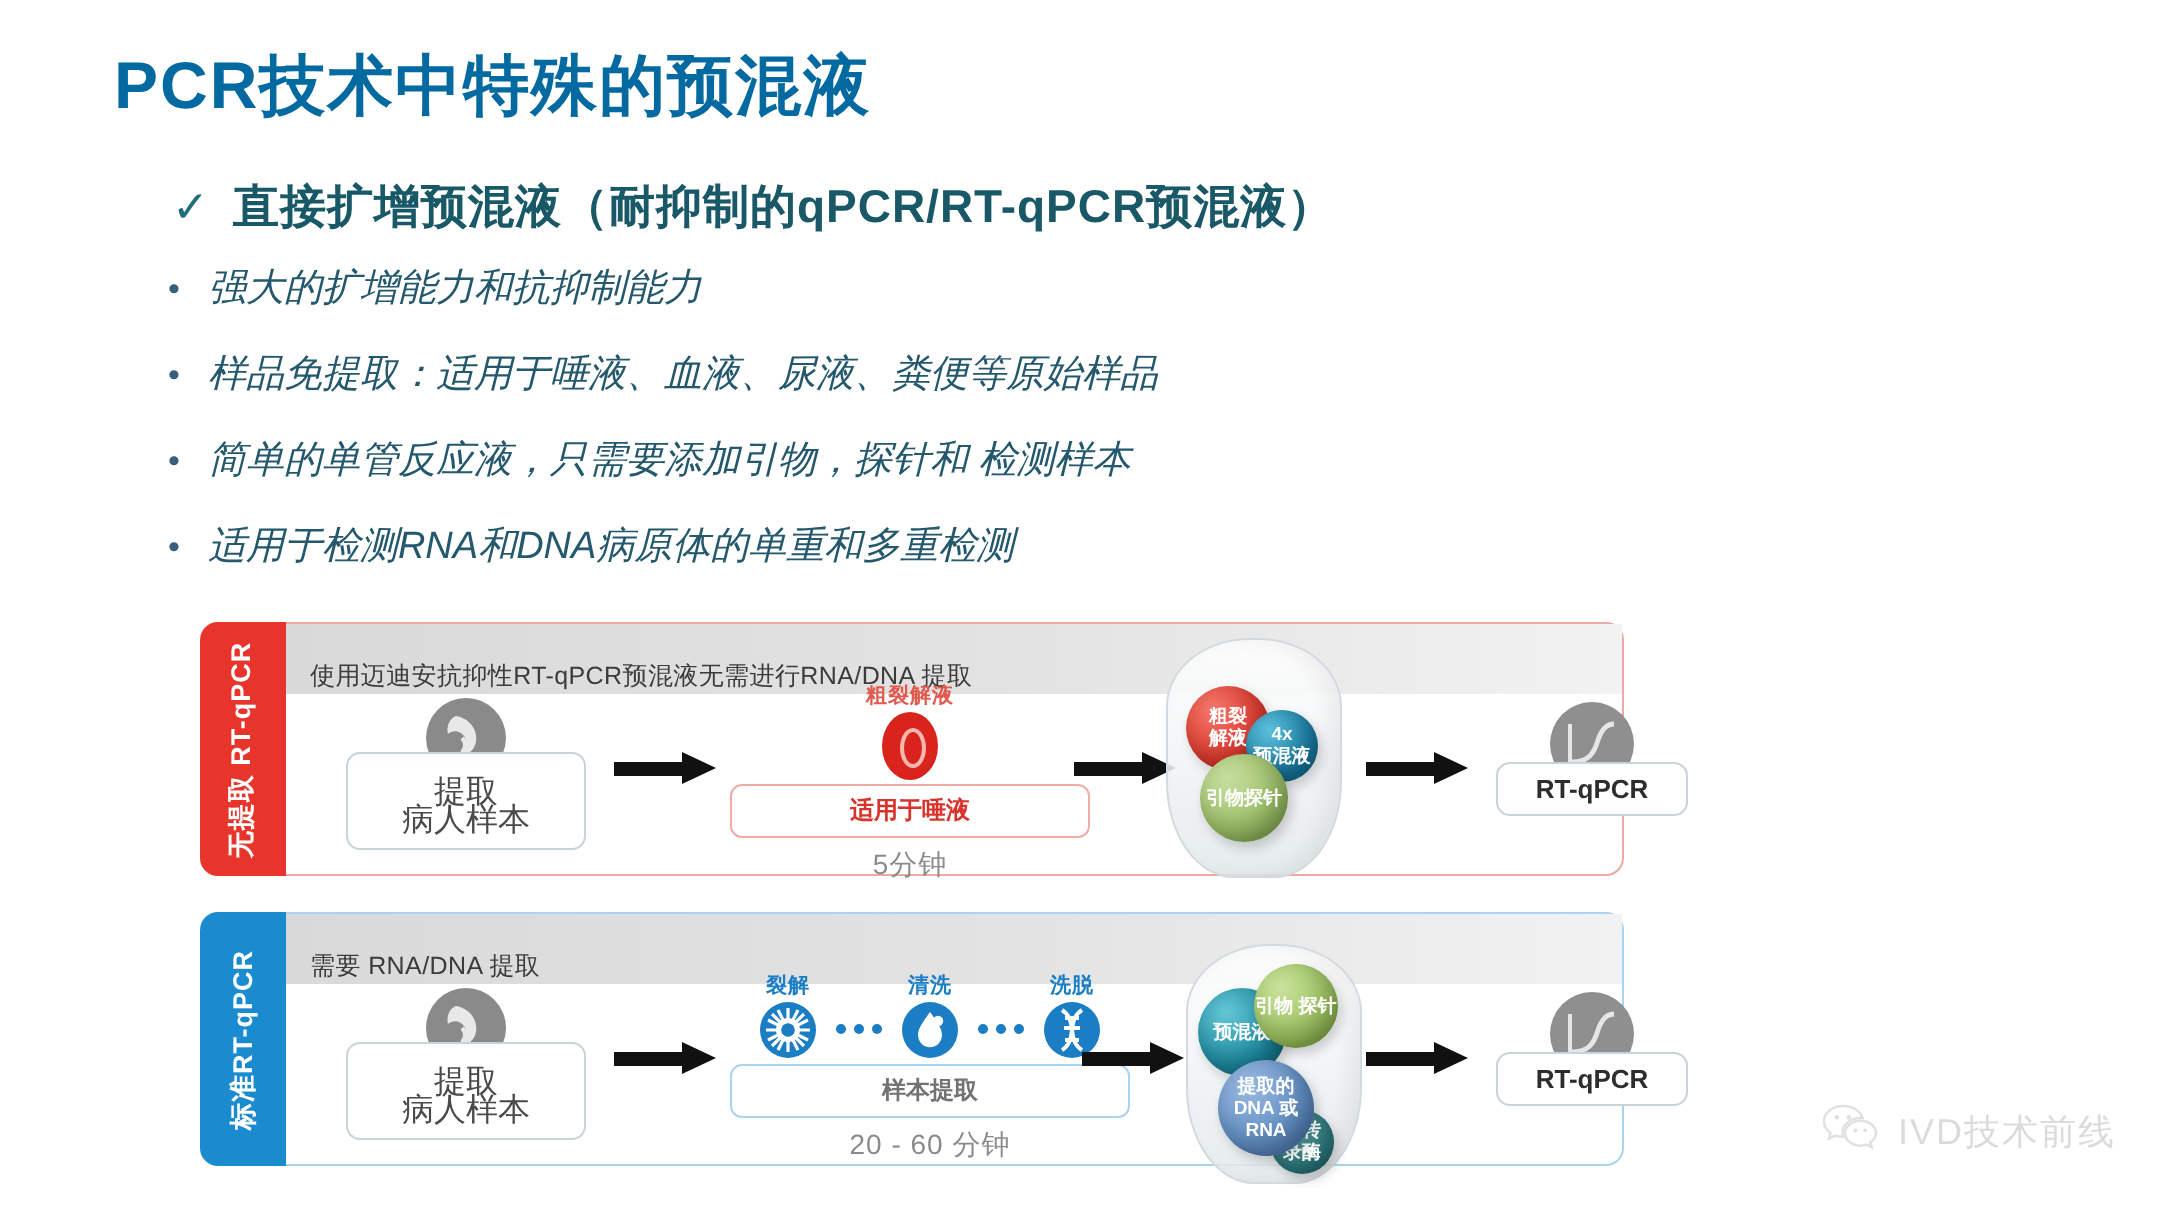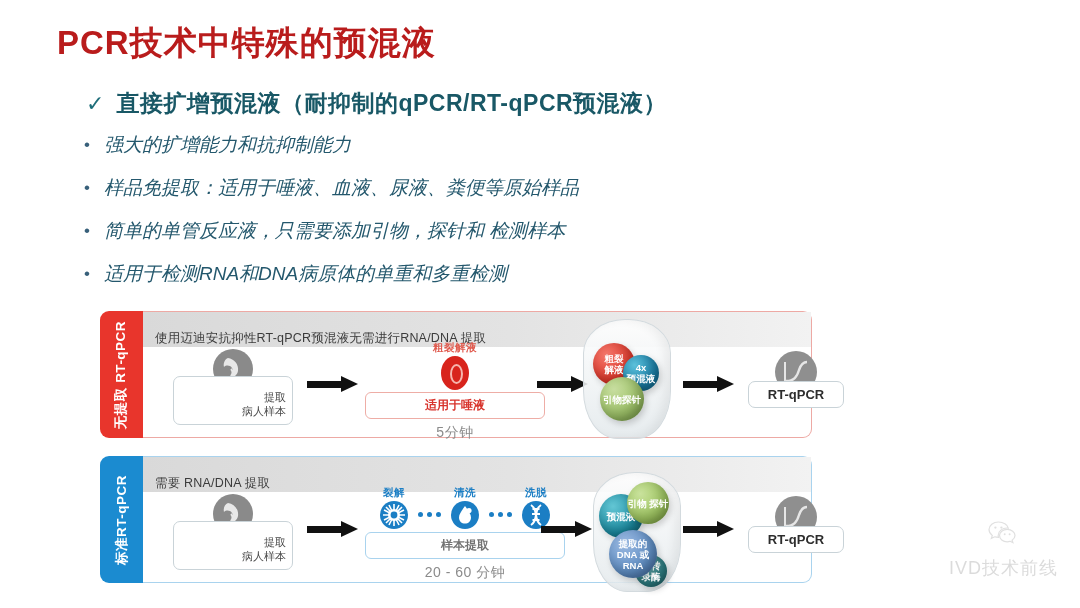--- a/index.html
+++ b/index.html
@@ -6,21 +6,21 @@
   body{
     width:1080px;height:608px;background:#ffffff;
     font-family:"Liberation Sans","DejaVu Sans",sans-serif;
     color:#1f3b52;overflow:hidden;position:relative;
   }
   .slide{position:relative;width:1080px;height:608px;}
 
   
   .title{
     position:absolute;left:57px;top:21px;
-    font-size:33px;font-weight:700;color:#b91c1c;
+    font-size:33px;font-weight:700;color:#0369a1;
     letter-spacing:1px;white-space:nowrap;
   }
 
   
   .subtitle-row{
     position:absolute;left:86px;top:88px;display:flex;align-items:center;gap:12px;
   }
   .check{
     font-size:22px;color:#1f6e7a;font-weight:700;line-height:1;
   }
@@ -73,22 +73,22 @@
 
   
   .step-sample{position:absolute;left:30px;top:12px;width:120px;text-align:center;}
   .circ-gray{
     width:40px;height:40px;border-radius:50%;background:#8a8a8a;margin:0 auto;
     position:relative;
   }
   .circ-gray svg{position:absolute;left:7px;top:6px;}
   .lbl-box{
     margin-top:-13px;border:1px solid #c9d3d8;border-radius:7px;background:#fff;
-    padding:13px 6px 6px;font-size:11px;color:#4a4a4a;line-height:14px;
-    position:relative;z-index:2;text-align:right;
+    padding:13px 6px 6px;font-size:16px;color:#4a4a4a;line-height:14px;
+    position:relative;z-index:2;
   }
 
   
   .arrow{position:absolute;width:52px;height:14px;}
   .arrow .shaft{position:absolute;left:0;top:4px;width:38px;height:7px;background:#111;}
   .arrow .head{
     position:absolute;left:34px;top:-1px;width:0;height:0;
     border-top:8px solid transparent;border-bottom:8px solid transparent;border-left:17px solid #111;
   }
 
@@ -145,21 +145,20 @@
   .circ-end{width:42px;height:42px;border-radius:50%;background:#8f8f8f;margin:0 auto;position:relative;}
   .box-end{
     margin-top:-12px;border:1px solid #c9d3d8;border-radius:7px;background:#fff;
     padding:5px 0;font-size:13px;font-weight:700;color:#2d2d2d;position:relative;z-index:2;
   }
 
   
   .watermark{
     position:absolute;right:22px;bottom:28px;display:flex;align-items:center;gap:8px;
     opacity:.30;
-    flex-direction:column;
   }
   .wm-text{font-size:18px;color:#8a8a8a;letter-spacing:1px;}
 </style>
 </head>
 <body>
 
 <div class="slide">
 
   <div class="title">PCR技术中特殊的预混液</div>
 

